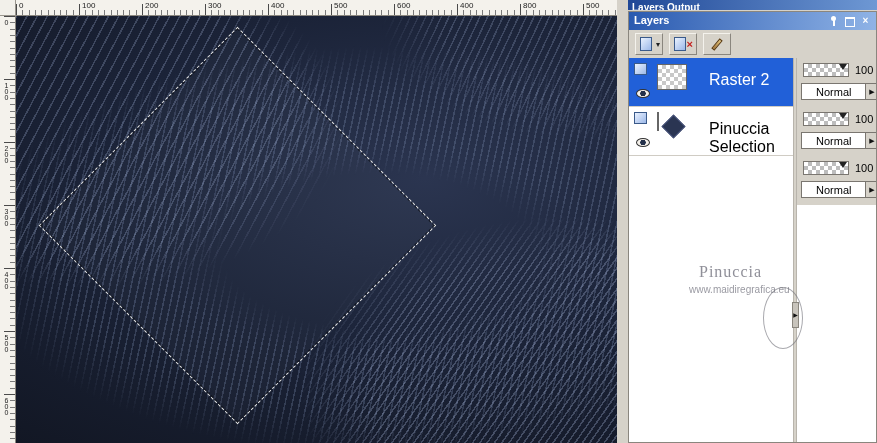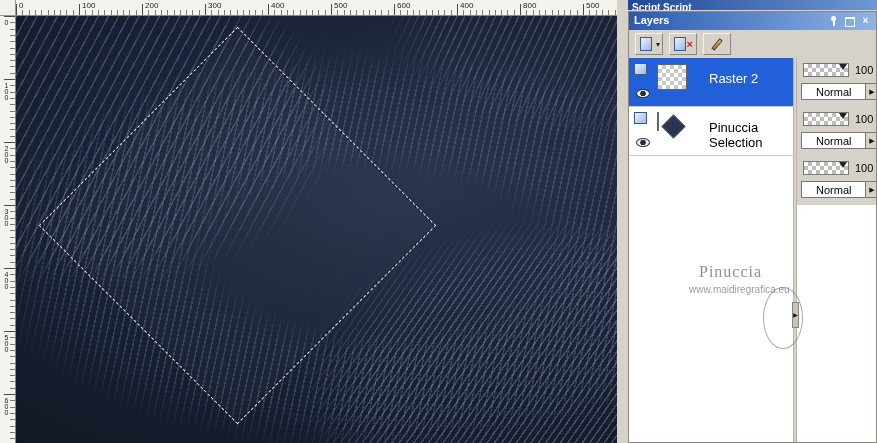--- a/index.html
+++ b/index.html
@@ -92,21 +92,21 @@
   .eye-icon { position:absolute; left:7px; top:31px; width:14px; height:9px;
     border:1px solid #333; border-radius:50%;
     background:radial-gradient(circle at 50% 50%, #23304a 0 2.5px, #f4f0ea 3px); }
   .thumb { position:absolute; left:28px; top:6px; width:30px; height:26px; border:1px solid #666; }
   .thumb-checker { background-image:conic-gradient(#c8c8c8 25%, #fff 0 50%, #c8c8c8 0 75%, #fff 0);
     background-size:8px 8px; }
   .thumb-dark { background:linear-gradient(120deg,#2a3450,#121826 70%); }
   .thumb-diamond { position:relative; overflow:hidden; }
   .thumb-diamond::after { content:""; position:absolute; left:7px; top:5px; width:15px; height:15px;
     transform:rotate(45deg); background:#2a3552; border:1px solid #46527a; }
-  .layer-name { position:absolute; left:64px; top:13px; font-size:13px; color:#000;padding-left:16px; }
+  .layer-name { position:absolute; left:64px; top:13px; font-size:16px; color:#000;padding-left:16px; }
   .layer-row.selected .layer-name { color:#fff; }
 
   .opacity-strip { position:absolute; width:46px; height:14px; border:1px solid #7a7670;
     background-image:conic-gradient(#bdbdbd 25%, #fff 0 50%, #bdbdbd 0 75%, #fff 0);
     background-size:8px 8px; }
   .opacity-strip::after { content:""; position:absolute; right:1px; top:0;
     border-left:4px solid transparent; border-right:4px solid transparent; border-top:6px solid #222; }
   .opacity-value { position:absolute; font-size:11px; color:#000; }
   .blend-combo { position:absolute; width:78px; height:17px; background:#fff; border:1px solid #7a7670; }
   .blend-combo .blend-label { position:absolute; left:14px; top:2px; font-size:11px; color:#000; }
@@ -155,21 +155,21 @@
     <div class="wave wave-a"></div>
     <div class="wave wave-b"></div>
     <div class="wave wave-c"></div>
     <div class="wave wave-d"></div>
     <div class="selection-diamond"></div>
   </div>
 
   <div class="right-bg"></div>
 
   <div class="partial-bar">
-    <span>Script Script</span>
+    <span>Layers Output</span>
   </div>
 
   <div class="palette">
     <div class="p-title">
       <span class="cap">Layers</span>
       <span class="tbtn pin-icon"></span>
       <span class="tbtn restore-icon"></span>
       <span class="tbtn close-icon">×</span>
     </div>
 

